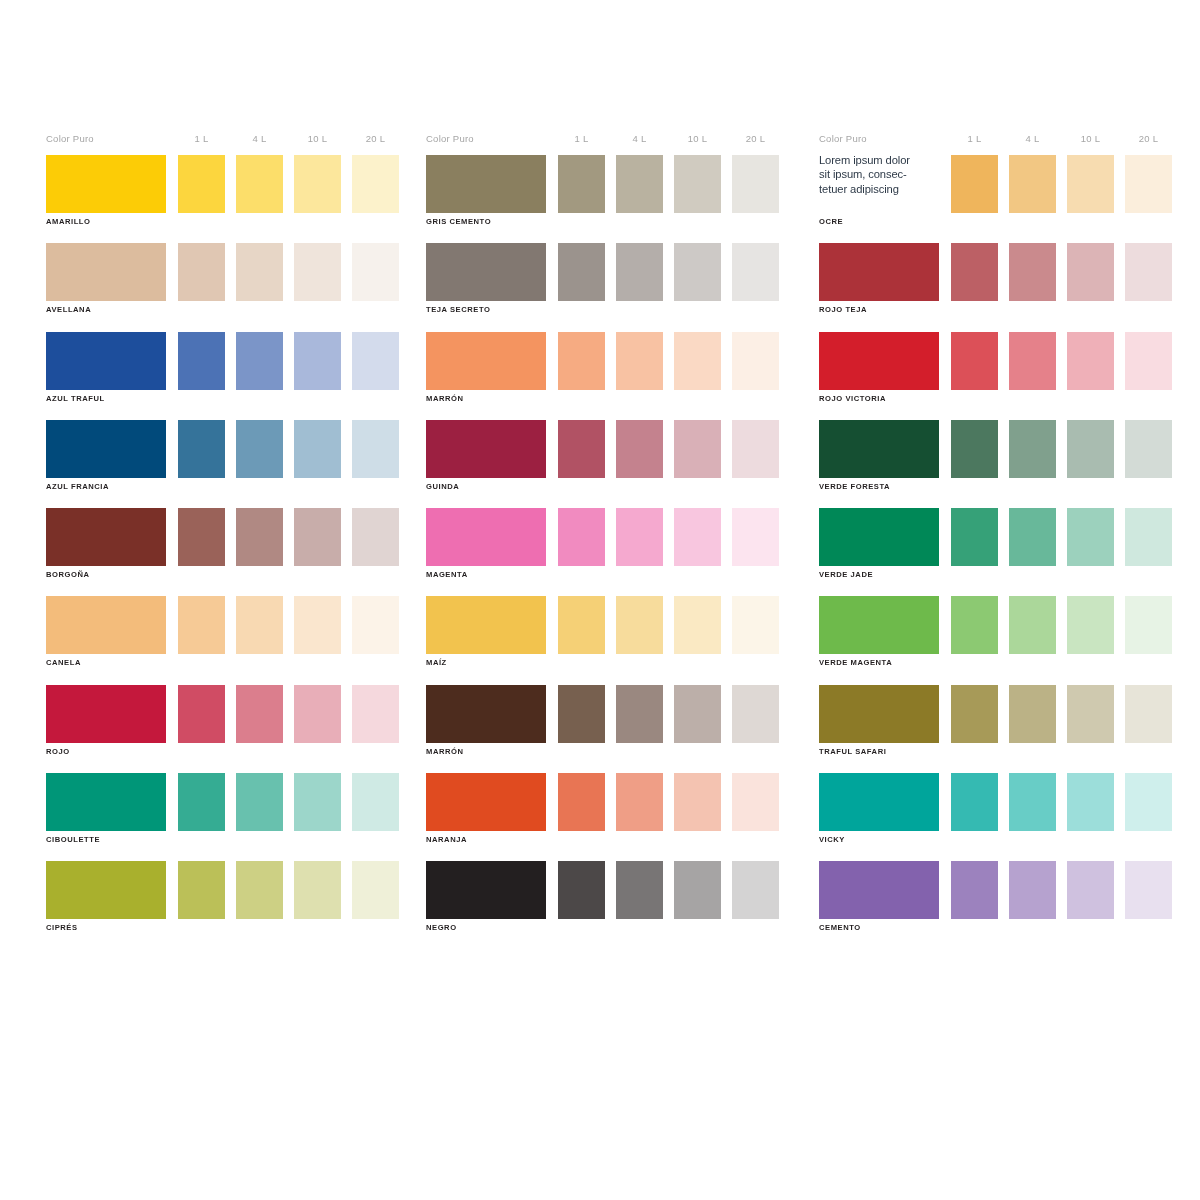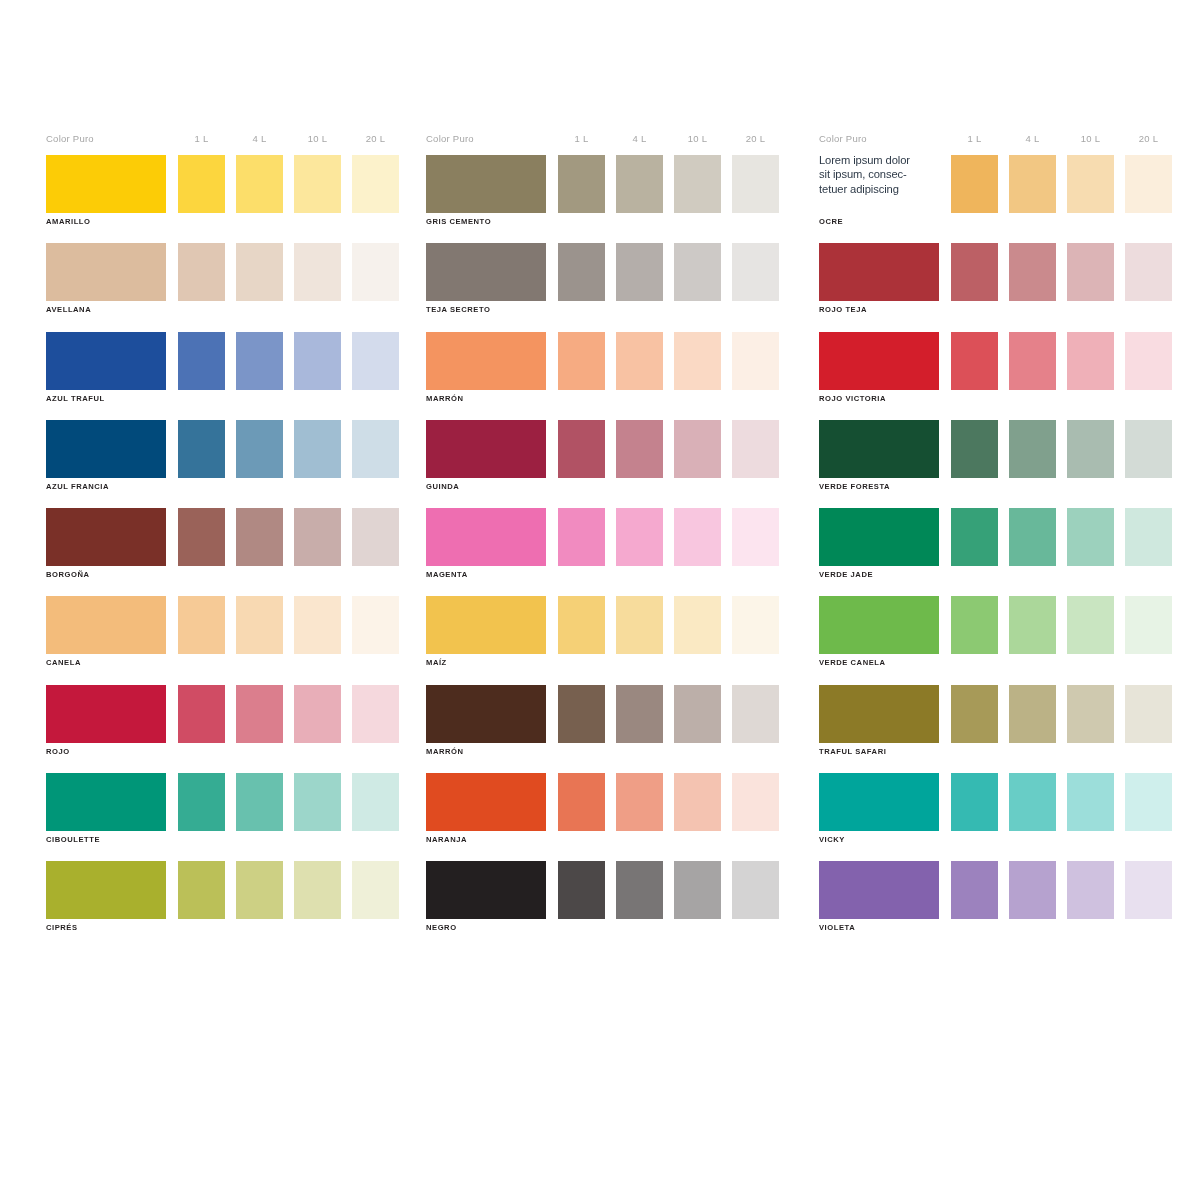--- a/index.html
+++ b/index.html
@@ -303,21 +303,21 @@
         <div class="swatch-tint" style="left: 256px; background: rgb(156, 209, 189);"></div>
         <div class="swatch-tint" style="left: 314px; background: rgb(207, 232, 222);"></div>
         <div class="row-label">VERDE JADE</div>
       </div>
       <div class="row">
         <div class="swatch-main" style="background: rgb(110, 186, 75);"></div>
         <div class="swatch-tint" style="left: 140px; background: rgb(140, 201, 114);"></div>
         <div class="swatch-tint" style="left: 198px; background: rgb(171, 215, 154);"></div>
         <div class="swatch-tint" style="left: 256px; background: rgb(201, 229, 193);"></div>
         <div class="swatch-tint" style="left: 314px; background: rgb(231, 243, 229);"></div>
-        <div class="row-label">VERDE CANELA</div>
+        <div class="row-label">VERDE MAGENTA</div>
       </div>
       <div class="row">
         <div class="swatch-main" style="background: rgb(140, 122, 39);"></div>
         <div class="swatch-tint" style="left: 140px; background: rgb(167, 154, 88);"></div>
         <div class="swatch-tint" style="left: 198px; background: rgb(187, 178, 134);"></div>
         <div class="swatch-tint" style="left: 256px; background: rgb(207, 201, 175);"></div>
         <div class="swatch-tint" style="left: 314px; background: rgb(231, 228, 216);"></div>
         <div class="row-label">TRAFUL SAFARI</div>
       </div>
       <div class="row">
@@ -327,16 +327,16 @@
         <div class="swatch-tint" style="left: 256px; background: rgb(156, 222, 218);"></div>
         <div class="swatch-tint" style="left: 314px; background: rgb(207, 239, 236);"></div>
         <div class="row-label">VICKY</div>
       </div>
       <div class="row">
         <div class="swatch-main" style="background: rgb(131, 98, 173);"></div>
         <div class="swatch-tint" style="left: 140px; background: rgb(156, 130, 190);"></div>
         <div class="swatch-tint" style="left: 198px; background: rgb(182, 162, 207);"></div>
         <div class="swatch-tint" style="left: 256px; background: rgb(207, 193, 223);"></div>
         <div class="swatch-tint" style="left: 314px; background: rgb(232, 224, 239);"></div>
-        <div class="row-label">VIOLETA</div>
+        <div class="row-label">CEMENTO</div>
       </div>
     </div>
   </div>
 
 </body></html>

